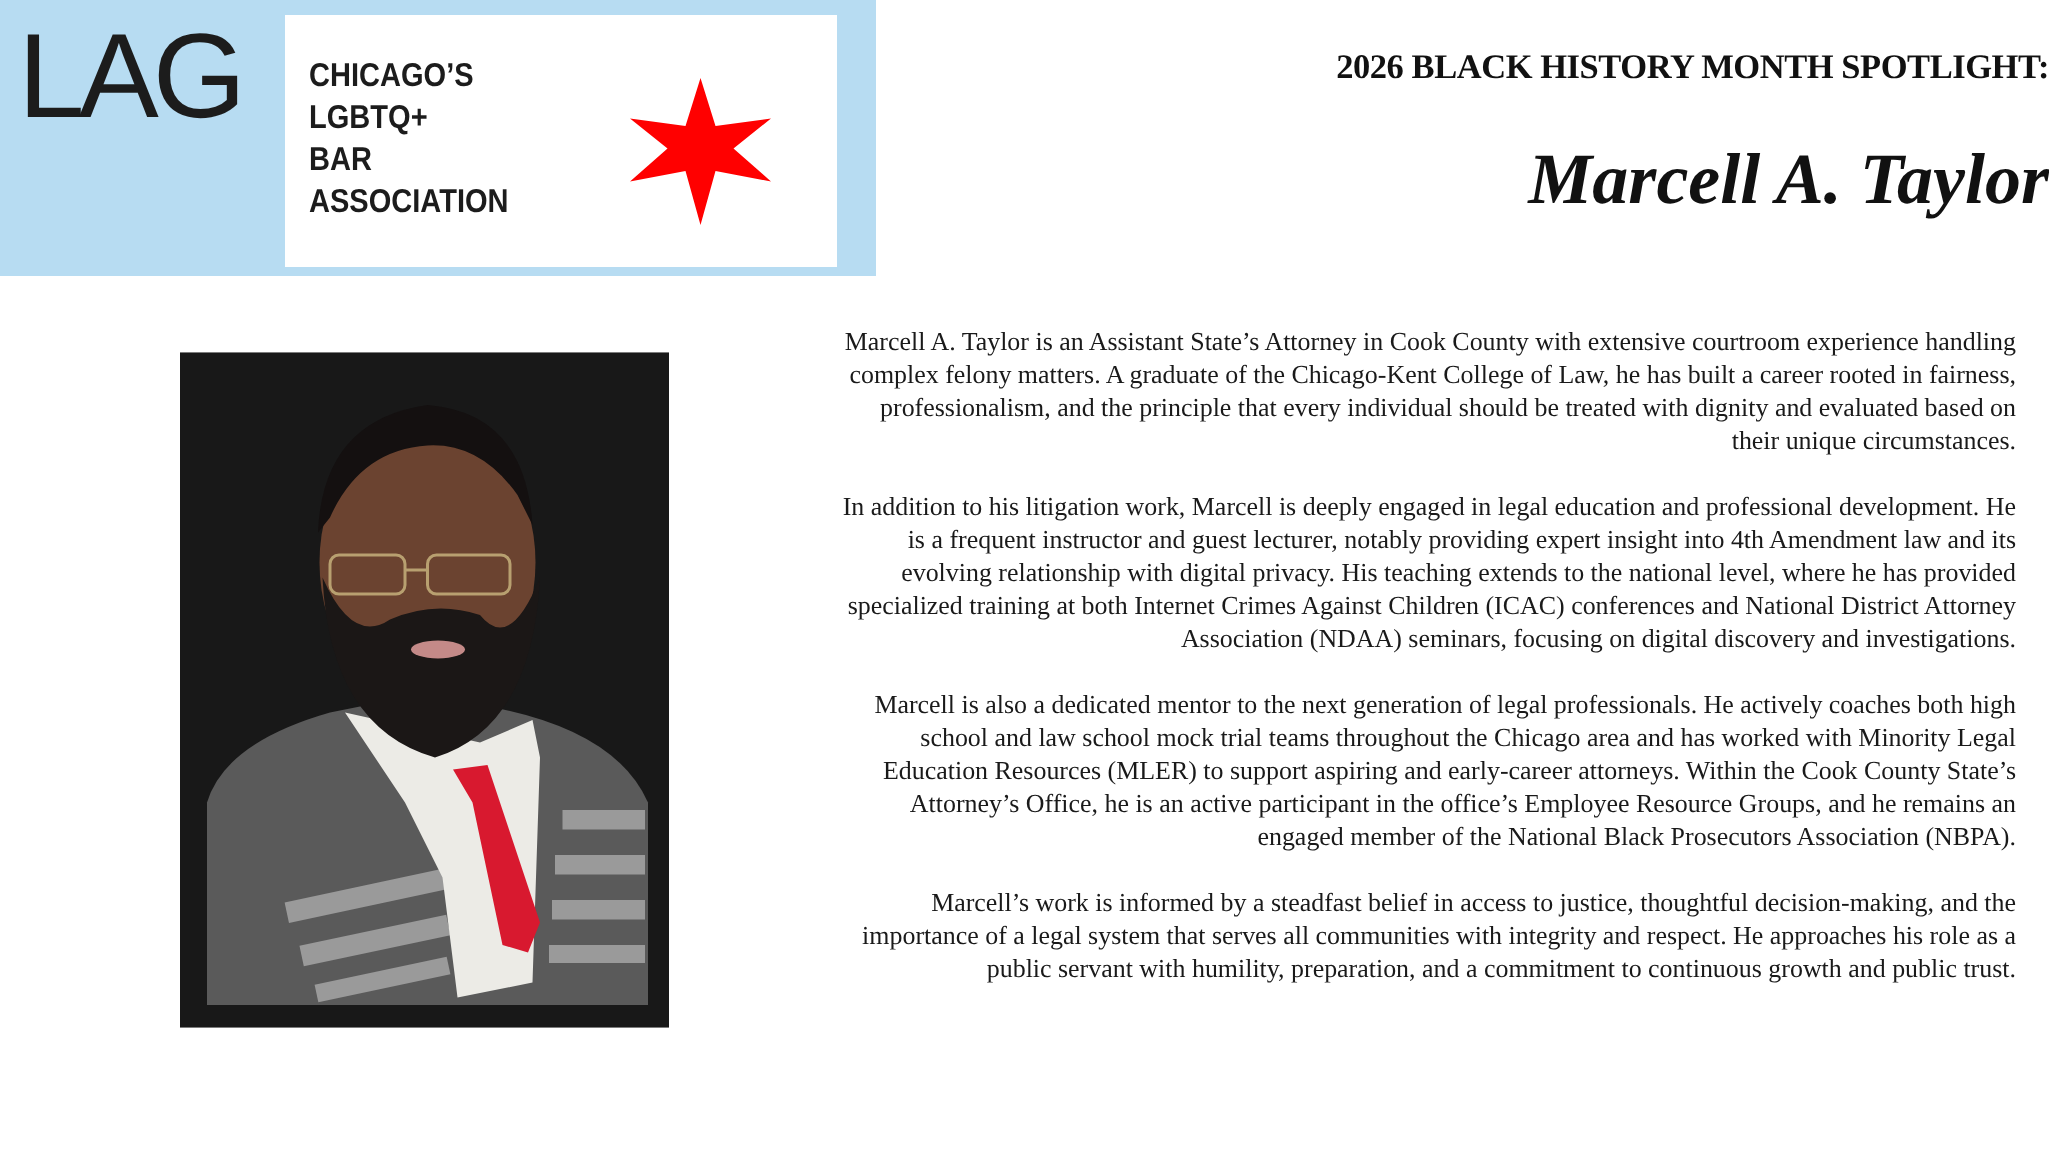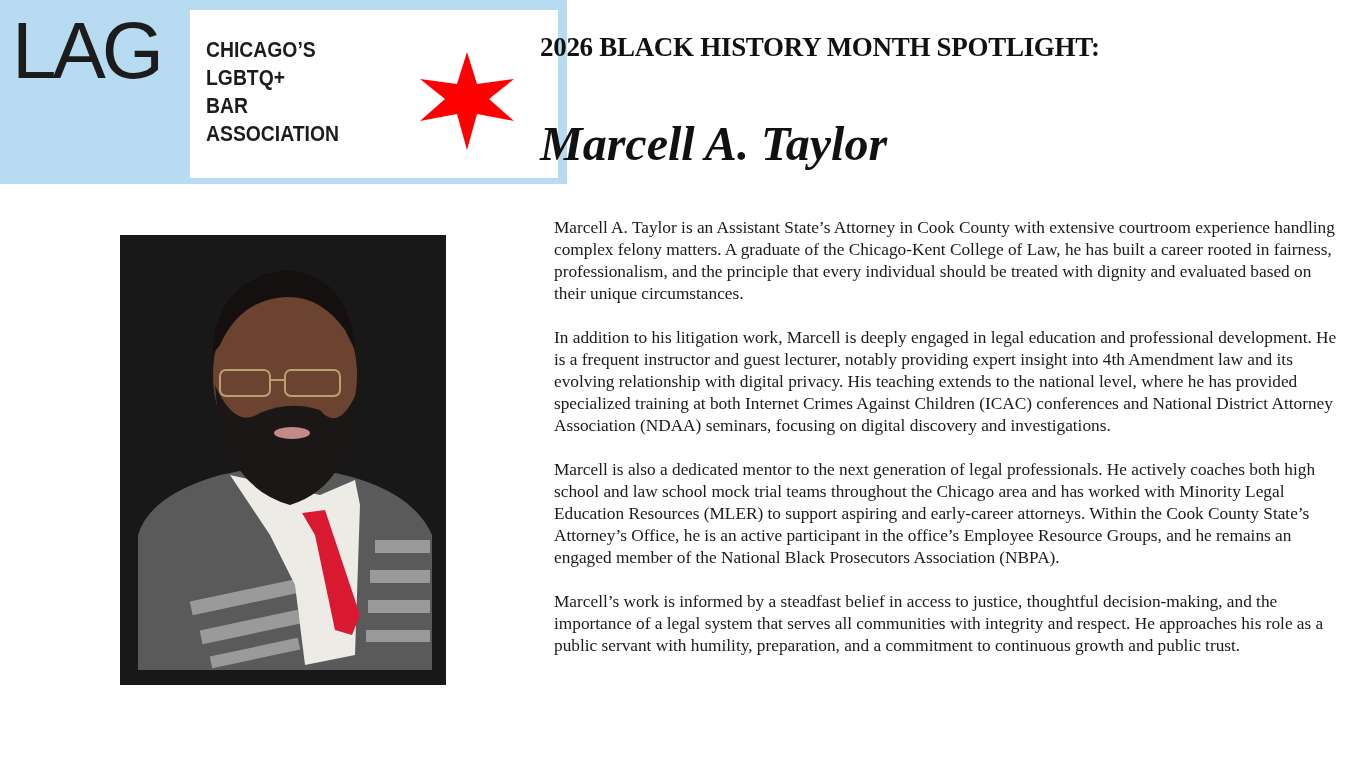--- a/index.html
+++ b/index.html
@@ -1,21 +1,21 @@
 <!DOCTYPE html>
 <html><head>
 <meta charset="utf-8">
 <style>
   html, body { margin:0; padding:0; }
   body {
     width:1366px; height:768px; background:#ffffff; position:relative; overflow:hidden;
     font-family: "Liberation Serif", "DejaVu Serif", serif; color:#111;
   }
   .logo {
-    position:absolute; left:0; top:0; width:567px; height:184px; background:#b7dcf2;
+    position:absolute; left:0; top:0; width:567px; height:184px; background:#b7dcf2;padding-left:17px;
   }
   .logo-lag {
     position:absolute; left:12px; top:14px; font-family:"Liberation Sans", "DejaVu Sans", sans-serif;
     font-size:80px; line-height:74px; color:#1c1c1c; letter-spacing:-4px; font-weight:normal;
   }
   .logo-lag span { display:block; }
   .logo-textbox {
     position:absolute; left:190px; top:10px; width:215px; height:168px; background:#fff;
   }
   .logo-text {
@@ -23,36 +23,36 @@
     font-weight:bold; font-size:22px; line-height:28px; color:#1c1c1c; transform:scaleX(0.88); transform-origin:left top;
     white-space:nowrap;
   }
   .logo-text span { display:block; }
   .logo-starbox {
     position:absolute; left:379px; top:10px; width:179px; height:168px; background:#fff;
   }
   .logo-starbox svg { position:absolute; left:40px; top:34px; }
 
   .header-title {
-    position:absolute; left:540px; width:826px; top:32px; text-align:left;
-    font-weight:bold; font-size:27px; letter-spacing:-0.3px;
+    position:absolute; left:540px; width:826px; top:32px; text-align:right;
+    font-weight:bold; font-size:23px; letter-spacing:-0.3px;
   }
   .name-title {
-    position:absolute; left:540px; width:826px; top:116px; text-align:left;
+    position:absolute; left:540px; width:826px; top:92px; text-align:right;
     font-weight:bold; font-style:italic; font-size:48px;
   }
 
   .photo {
     position:absolute; left:120px; top:235px; width:326px; height:450px; background:#181818;
     overflow:hidden;
   }
 
   .bio {
     position:absolute; left:554px; top:217px; width:790px;
-    font-size:17.3px; line-height:22px; color:#1a1a1a;
+    font-size:17.3px; line-height:22px; color:#1a1a1a;text-align:right;
   }
   .bio p { margin:0 0 22px 0; }
 </style>
 </head>
 <body>
 
 <div class="logo">
   <div class="logo-lag">
     <span>LAG</span>
   </div>

